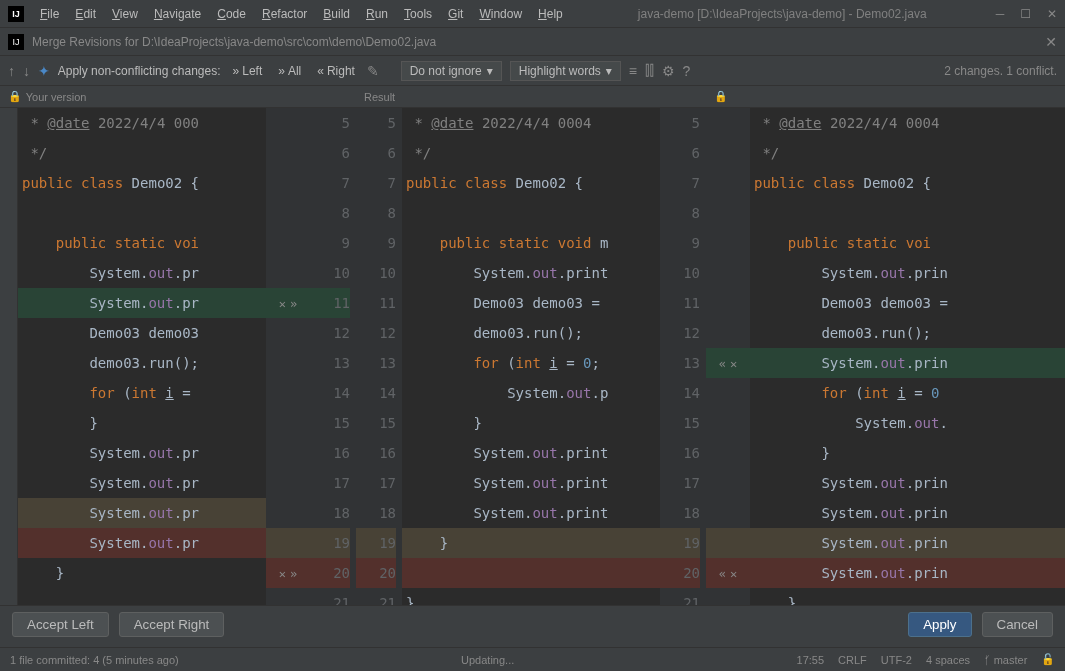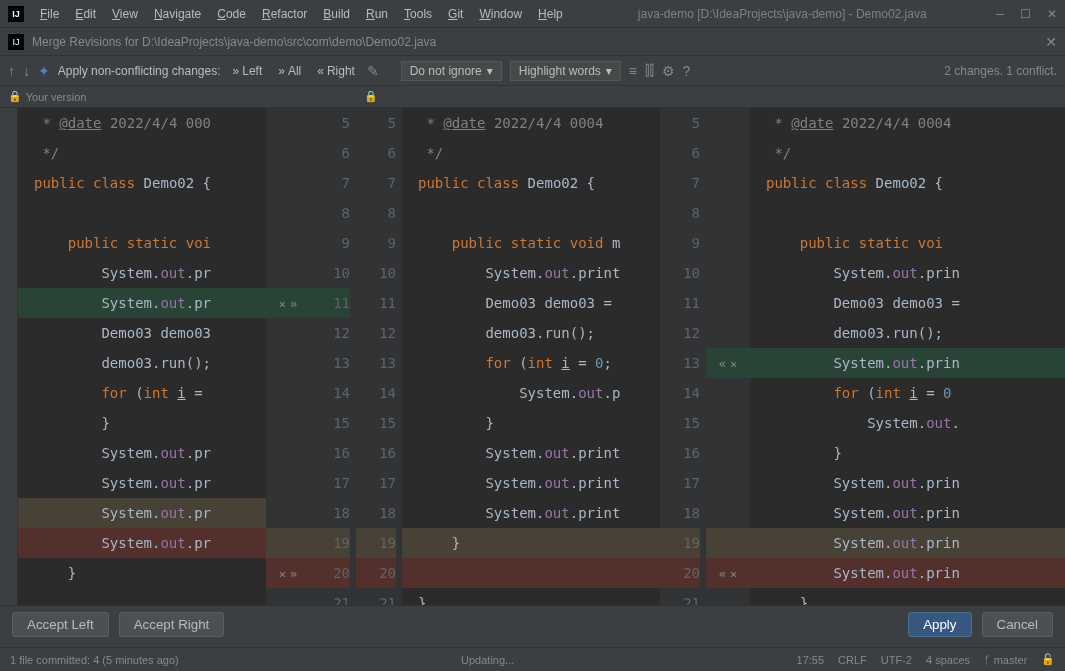--- a/index.html
+++ b/index.html
@@ -27,21 +27,21 @@
 .headers .h-mid { flex: 0 0 350px; }
 .headers .h-right { flex: 1; }
 .lock { margin-right: 4px; }
 .diff-area { display: flex; height: 500px; background: #2b2b2b; font-family: "Consolas", monospace; font-size: 14px; position: relative; }
 .side-rail { width: 18px; background: #3c3f41; border-right: 1px solid #323232; }
 .pane { display: flex; position: relative; overflow: hidden; }
 .pane-code { overflow: hidden; position: relative; }
 .gutter { width: 40px; background: #313335; color: #606366; text-align: right; padding-right: 6px; }
 .op-gutter { width: 36px; background: #313335; }
 .line { height: 30px; line-height: 30px; white-space: pre; }
-.code-line { padding-left: 16px; }
+.code-line { padding-left: 4px; }
 .kw { color: #cc7832; }
 .com { color: #808080; }
 .fld { color: #9876aa; }
 .typ { color: #a9b7c6; }
 .num { color: #6897bb; }
 .hl-green { background: #294436; }
 .hl-red { background: #484236; }
 .hl-dark-red { background: #53302c; }
 .op-btn { display: inline-block; color: #888; cursor: pointer; padding: 0 2px; font-size: 12px; }
 .bottom-buttons { position: absolute; bottom: 28px; left: 0; right: 0; height: 38px; background: #3c3f41; border-top: 1px solid #323232; display: flex; align-items: center; padding: 0 12px; gap: 10px; }
@@ -107,20 +107,23 @@
   <span class="arrow-btn">⚙</span>
   <span class="arrow-btn">?</span>
   <span class="right-info">2 changes. 1 conflict.</span>
 </div>
 
 <div class="headers">
   <div class="h-left">
       <span class="lock">🔒</span>
       <span>Your version</span>
     </div>
+  <div class="h-mid">
+      <span>Result</span>
+    </div>
   <div class="h-right">
       <span class="lock">🔒</span>
     </div>
 </div>
 
 <div class="diff-area">
   <div class="side-rail"></div>
 
   <div class="pane" style="width:338px;">
     <div class="pane-code" id="left-code" style="width:248px;">

